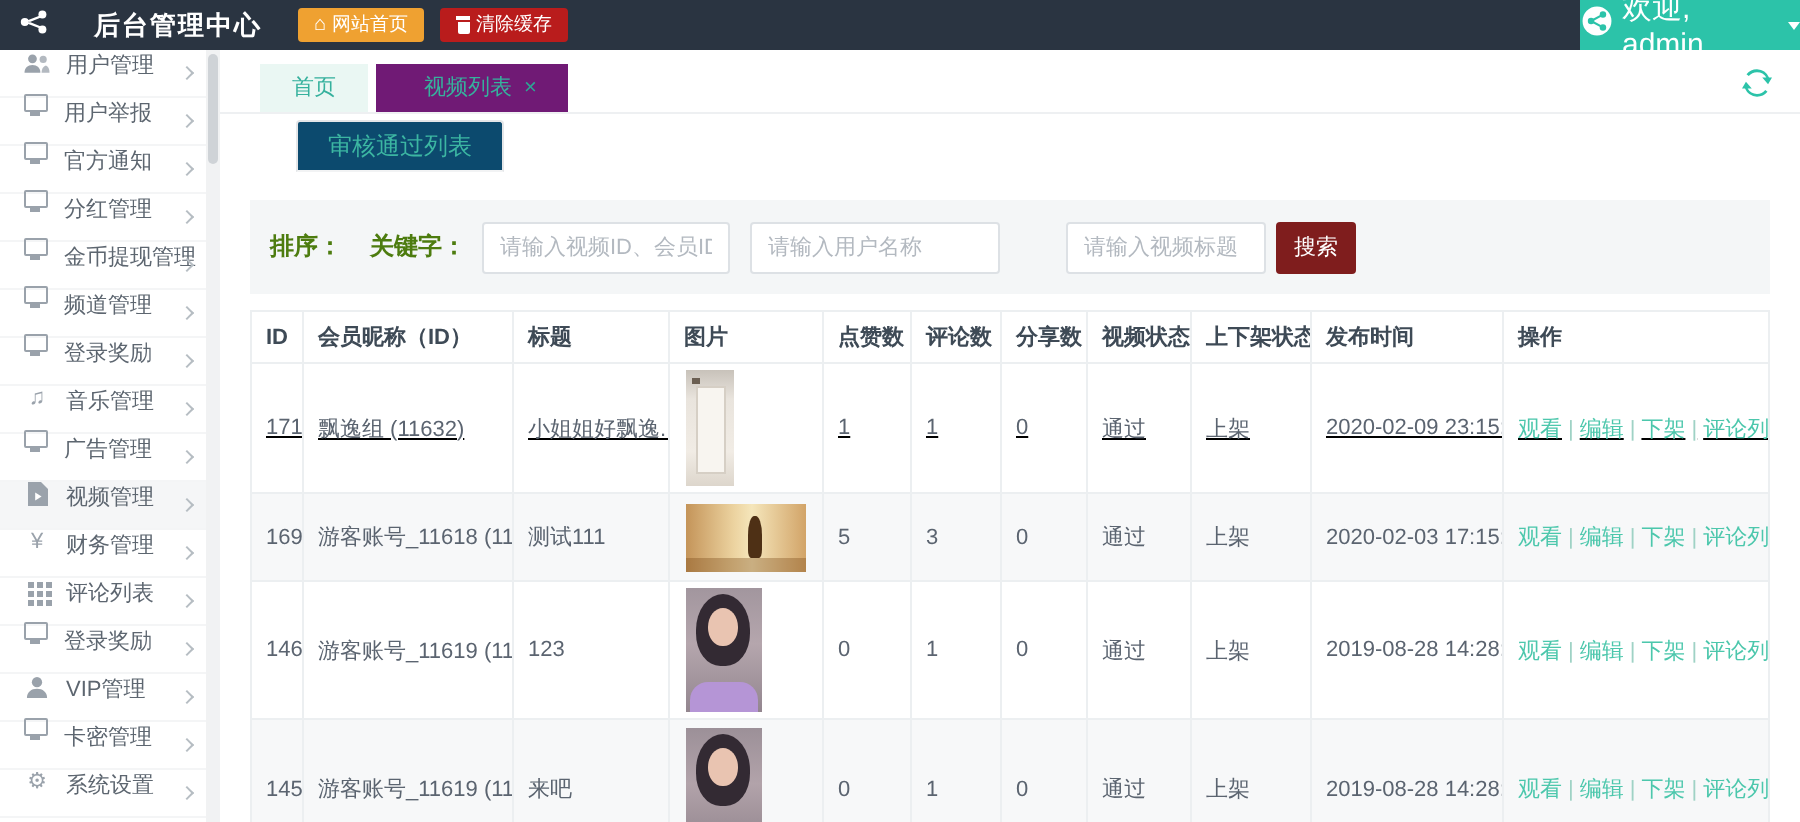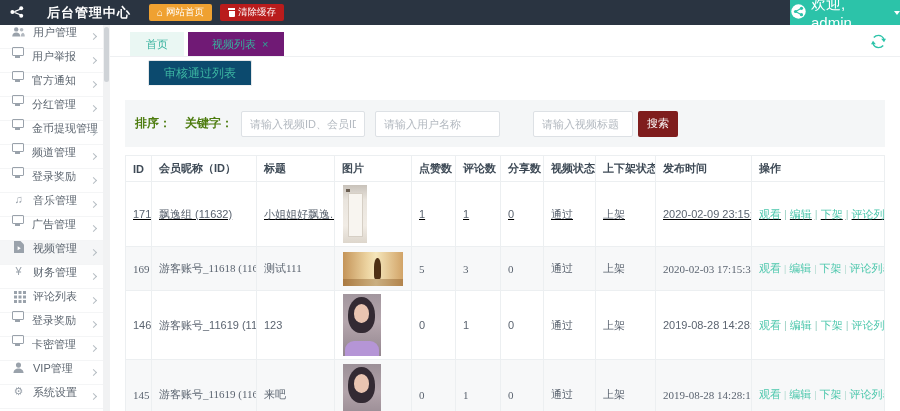--- a/index.html
+++ b/index.html
@@ -82,21 +82,21 @@
   .flabel.kw { margin-left:14px; }
 
   
   .tablewrap { position:absolute; top:130px; left:15px; right:15px; bottom:-50px; }
   table { width:100%; border-collapse:collapse; table-layout:fixed; }
   th, td { border:1px solid #eceff1; font-size:11px; text-align:left;
     padding:0 4px 0 7px; overflow:hidden; white-space:nowrap; }
   th { height:26px; color:#3e4a56; font-weight:bold; background:#fff; }
   td { color:#5b6470; }
   tr.r1 { height:64px;text-decoration:underline; } tr.r2 { height:44px; } tr.r3 { height:68px; } tr.r4 { height:70px; }
-  tr.stripe td { background:#f7f8f9;font-family:Liberation Serif, serif; }
+  tr.stripe td { background:#f7f8f9; }
   td.pic { padding:3px 0 3px 8px; }
   .actions a { color:#4cc7ac; text-decoration:none; cursor:pointer; }
   .actions .sep { color:#9fd2c5; margin:0 3px; }
 
   
   .thumb { position:relative; overflow:hidden; display:block; }
   .t1 { width:24px; height:58px; background:linear-gradient(180deg,#c8c2ba,#e9e4dd 25%,#f1ece5 70%,#ddd6cc); }
   .t1::before { content:""; position:absolute; top:8px; left:5px; width:13px; height:42px;
     background:#f8f5f0; border:1px solid #d6cfc5; }
   .t1::after { content:""; position:absolute; top:4px; left:3px; width:4px; height:3px; background:#6b5f52; }
@@ -228,32 +228,32 @@
       </span>
     <span class="lbl">评论列表</span>
     <i class="chev"></i>
   </div>
   <div class="s-item">
     <span class="ic ic-desktop"></span>
     <span class="lbl">登录奖励</span>
     <i class="chev"></i>
   </div>
   <div class="s-item">
-    <span class="ic ic-desktop"></span>
-    <span class="lbl">卡密管理</span>
-    <i class="chev"></i>
-  </div>
-  <div class="s-item">
     <span class="ic">
       <svg width="11" height="11" viewBox="0 0 12 12" fill="#9aa2ab">
           <circle cx="6" cy="3.4" r="2.8"></circle>
           <path d="M.5 12c0-3.2 2.4-5 5.5-5s5.5 1.8 5.5 5z"></path>
         </svg>
     </span>
     <span class="lbl">VIP管理</span>
+    <i class="chev"></i>
+  </div>
+  <div class="s-item">
+    <span class="ic ic-desktop"></span>
+    <span class="lbl">卡密管理</span>
     <i class="chev"></i>
   </div>
   <div class="s-item">
     <span class="ic">⚙</span>
     <span class="lbl">系统设置</span>
     <i class="chev"></i>
   </div>
   <div class="sb-scroll">
     <div class="sb-thumb"></div>
   </div>

